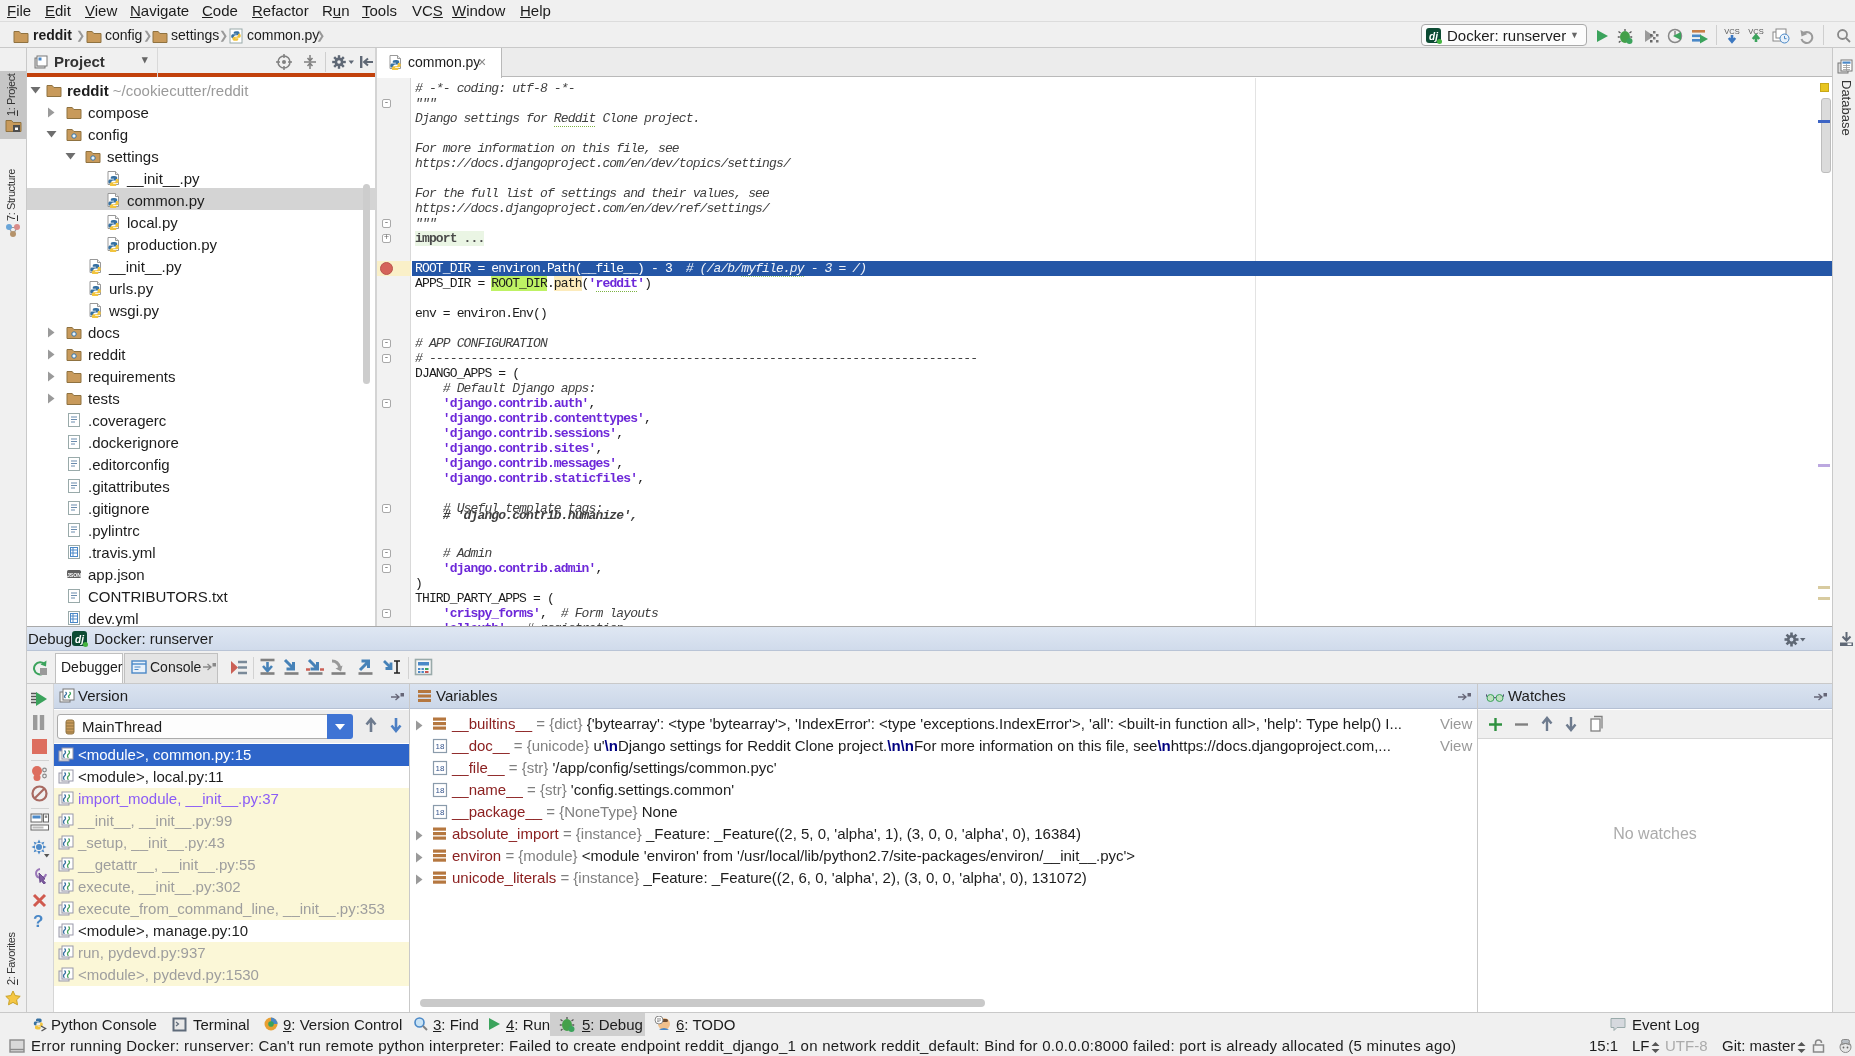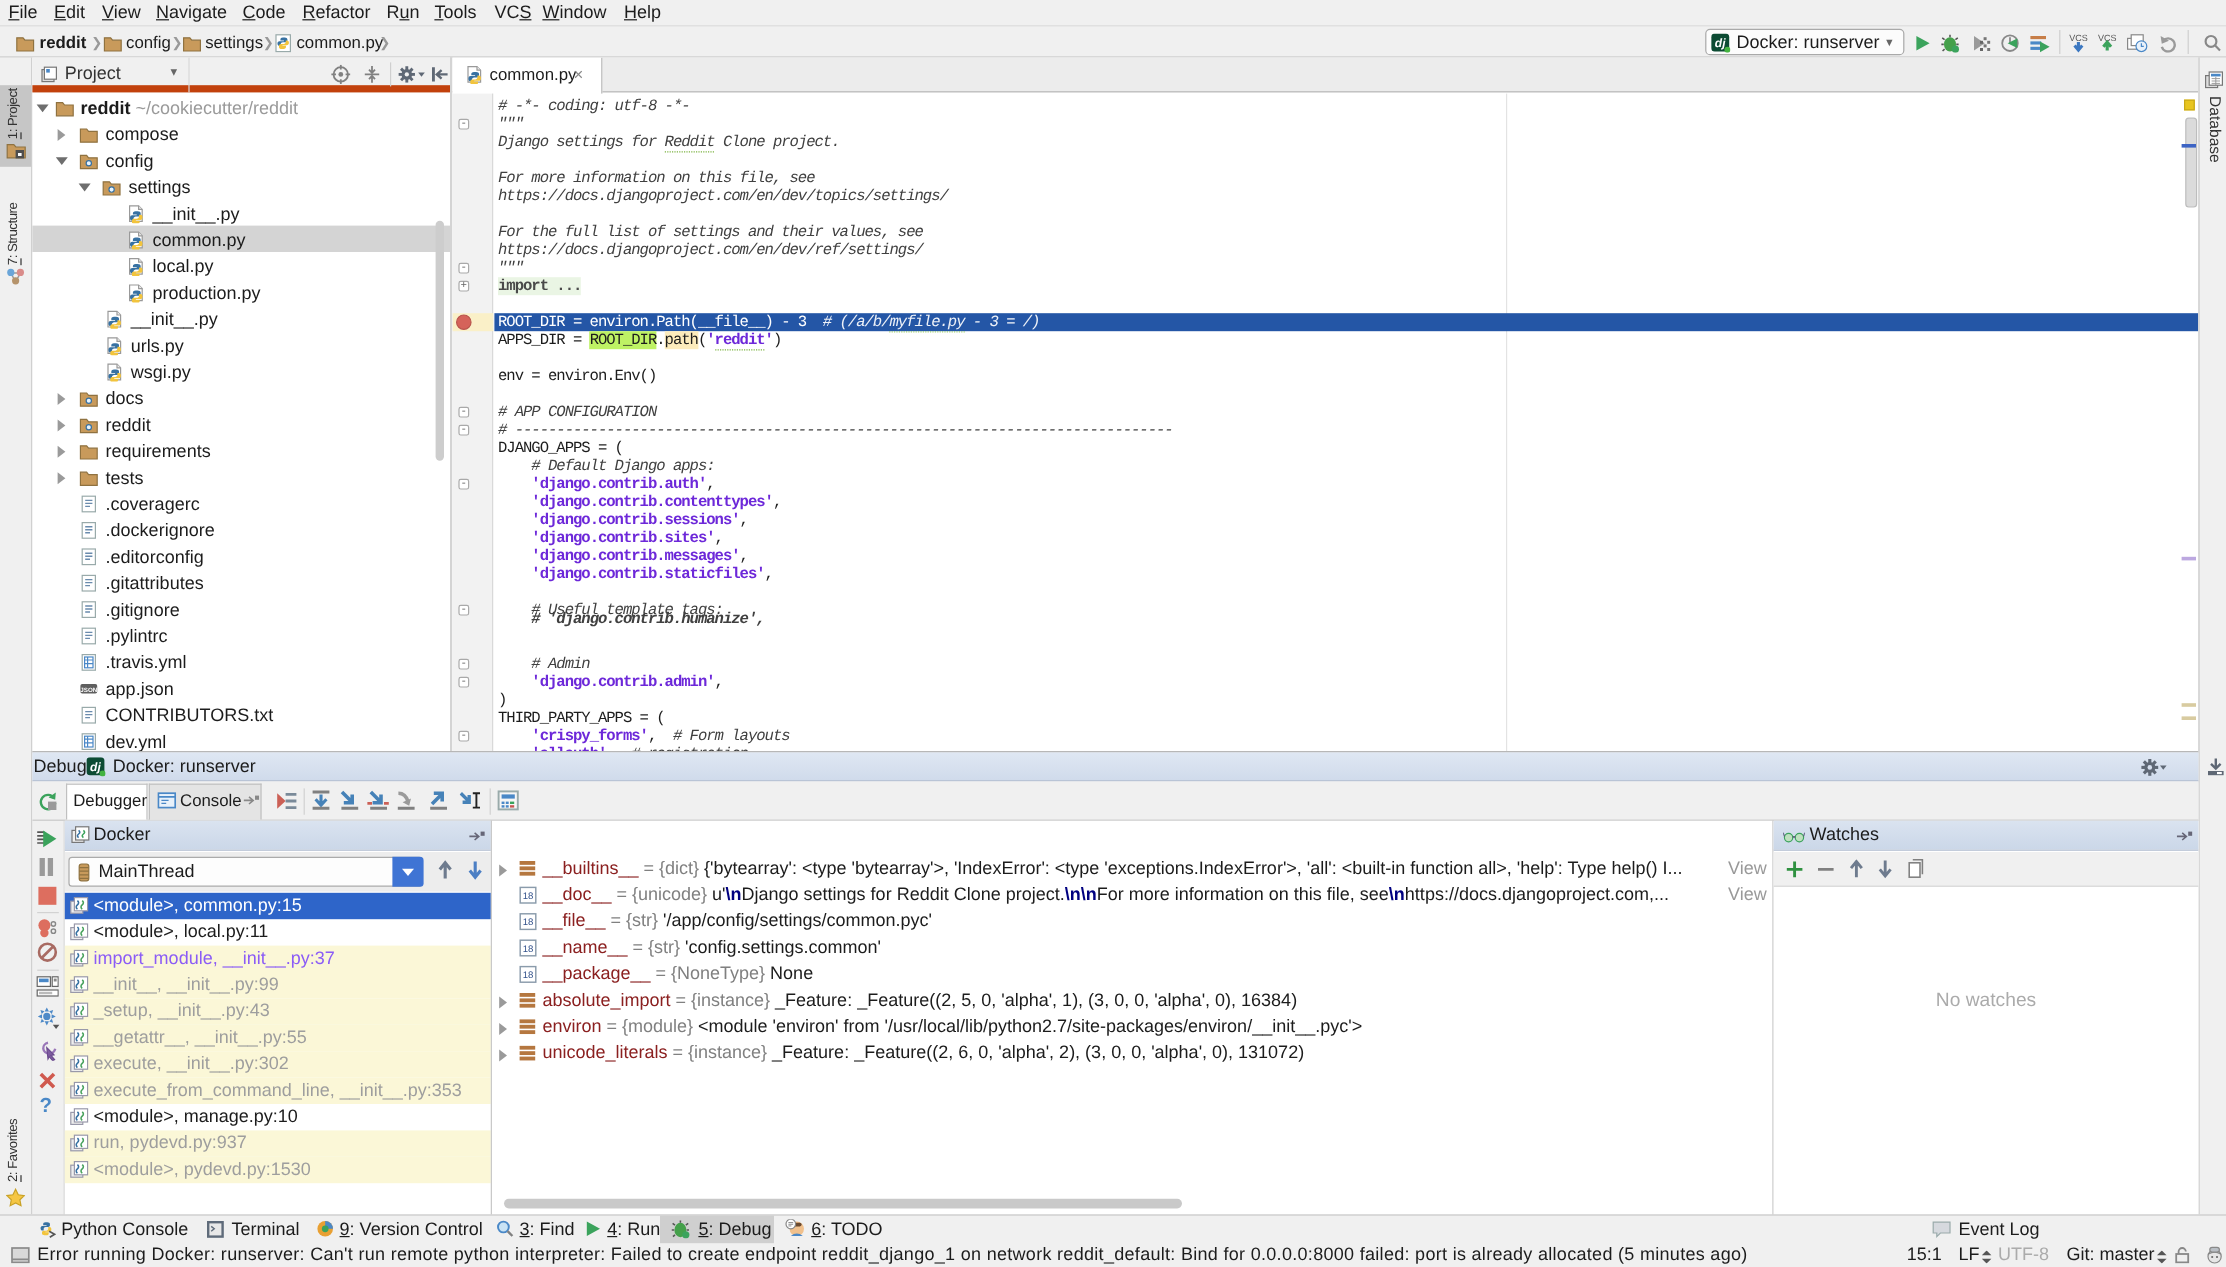--- a/index.html
+++ b/index.html
@@ -135,21 +135,21 @@
       <circle cx="12" cy="4" r="3" fill="#D98C8A"></circle>
       <circle cx="8" cy="11" r="3" fill="#B5936B"></circle>
     </svg>
   <div class="abs" style="left:5px;top:876px;width:16px;height:61px;color:#333;font-size:11px;writing-mode:vertical-rl;transform:rotate(180deg);white-space:nowrap;letter-spacing:-0.4px;"><u>2</u>: Favorites</div>
   <svg class="icon" style="left:5px;top:942px;" width="16" height="16">
       <path d="M8 1 L10.2 5.6 L15.2 6.3 L11.6 9.8 L12.5 14.8 L8 12.4 L3.5 14.8 L4.4 9.8 L0.8 6.3 L5.8 5.6 z" fill="#F5C644" stroke="#C9A227"></path>
     </svg>
 </div>
 
 <div class="abs" style="left:27px;top:48px;width:348px;height:578px;background:#fff;">
-  <div class="abs" style="left:0;top:0;width:348px;height:29px;background:#F0F0F0;border-bottom:6px solid #c2410c;" id="treehead">
+  <div class="abs" style="left:0;top:0;width:348px;height:29px;background:#F0F0F0;border-bottom:4px solid #c2410c;font-weight:bold;" id="treehead">
     <svg class="icon" style="left:7px;top:6px;" width="17" height="17">
         <rect x="1" y="4" width="10" height="10" fill="#ddd" stroke="#777"></rect>
         <rect x="3" y="2" width="10" height="10" fill="#fff" stroke="#777"></rect>
         <rect x="4.5" y="3.5" width="3" height="3" fill="#4A88C7"></rect>
       </svg>
     <div class="abs" style="left:27px;top:5px;color:#333;">Project</div>
     <div class="abs" style="left:115px;top:5px;color:#666;font-size:11px;">▾</div>
     <svg class="icon" style="left:249px;top:6px;" width="16" height="16">
         <circle cx="8" cy="8" r="6" fill="none" stroke="#808080" stroke-width="1.5"></circle>
         <circle cx="8" cy="8" r="2" fill="#808080"></circle>
@@ -581,21 +581,21 @@
   <div class="abs" style="left:26px;top:57px;width:1px;height:329px;background:#D6D6D6;"></div>
 
   <div class="abs" style="left:27px;top:57px;width:355px;height:329px;background:#fff;">
     <div class="abs" style="left:0;top:0;width:355px;height:25px;background:linear-gradient(#DAE3F0,#CBD7E8);border-bottom:1px solid #B5C0D3;">
       <svg class="icon" style="left:5px;top:4px;" width="16" height="16">
           <rect x="1" y="4" width="10" height="10" fill="#eee" stroke="#777"></rect>
           <rect x="4" y="1" width="11" height="11" fill="#fff" stroke="#777"></rect>
           <path d="M6.5 4 q2 1.5 0 3 q-2 1.5 0 3" stroke="#3771A2" fill="none" stroke-width="1.3"></path>
           <path d="M10.5 4 q2 1.5 0 3 q-2 1.5 0 3" stroke="#3BA35C" fill="none" stroke-width="1.3"></path>
         </svg>
-      <div class="abs" style="left:24px;top:3px;">Docker</div>
+      <div class="abs" style="left:24px;top:3px;">Version</div>
       <svg class="icon" style="left:337px;top:8px;" width="13" height="10">
           <path d="M0 5 h7 M4.5 2 L8 5 L4.5 8" stroke="#667" stroke-width="1.3" fill="none"></path>
           <rect x="9.5" y="1" width="3.5" height="3.5" fill="#667"></rect>
         </svg>
     </div>
     <div class="abs" style="left:0;top:26px;width:355px;height:33px;background:#EDEDED;">
       <div class="abs" style="left:3px;top:4px;width:295px;height:25px;background:#FDFDFD;border:1px solid #ABABAB;border-radius:3px;">
         <svg class="icon" style="left:5px;top:4px;" width="14" height="16">
             <rect x="3" y="1" width="8" height="14" rx="2" fill="#C89A5B" stroke="#8F7240"></rect>
             <path d="M3 4 h8 M3 7 h8 M3 10 h8 M3 13 h8" stroke="#8F7240"></path>
@@ -712,20 +712,34 @@
             <path d="M6.5 3.5 q2 1.8 0 3.6 q-2 1.8 0 3.6" stroke="#3771A2" fill="none" stroke-width="1.3"></path>
             <path d="M10.5 3.5 q2 1.8 0 3.6 q-2 1.8 0 3.6" stroke="#49A25E" fill="none" stroke-width="1.3"></path>
           </svg>
           <div class="abs" style="left:24px;top:2px;color:#9E9E9E;white-space:nowrap;">&lt;module&gt;, pydevd.py:1530</div>
         </div>
     </div>
   </div>
   <div class="abs" style="left:382px;top:57px;width:1px;height:329px;background:#C9C9C9;"></div>
 
   <div class="abs" style="left:383px;top:57px;width:1067px;height:329px;background:#fff;overflow:hidden;">
+    <div class="abs" style="left:0;top:0;width:1067px;height:25px;background:linear-gradient(#DAE3F0,#CBD7E8);border-bottom:1px solid #B5C0D3;">
+      <svg class="icon" style="left:7px;top:5px;" width="16" height="14">
+          <g>
+            <rect x="1" y="1" width="13" height="3" fill="#B5773F"></rect>
+            <rect x="1" y="5.5" width="13" height="3" fill="#B5773F"></rect>
+            <rect x="1" y="10" width="13" height="3" fill="#B5773F"></rect>
+          </g>
+        </svg>
+      <div class="abs" style="left:26px;top:3px;">Variables</div>
+      <svg class="icon" style="left:1048px;top:8px;" width="13" height="10">
+          <path d="M0 5 h7 M4.5 2 L8 5 L4.5 8" stroke="#667" stroke-width="1.3" fill="none"></path>
+          <rect x="9.5" y="1" width="3.5" height="3.5" fill="#667"></rect>
+        </svg>
+    </div>
     <div id="varrows">
     <div class="abs" style="left:0;top:29px;width:1067px;height:22px;">
           <svg class="icon" style="left:5px;top:7px;" width="8" height="11">
             <path d="M1 0.5 L7.5 5.5 L1 10.5 z" fill="#9a9a9a"></path>
           </svg>
           <svg class="icon" style="left:22px;top:4px;" width="16" height="14">
             <rect x="1" y="0.5" width="13" height="3.2" fill="#B5773F"></rect>
             <rect x="1" y="5" width="13" height="3.2" fill="#B5773F"></rect>
             <rect x="1" y="9.5" width="13" height="3.2" fill="#B5773F"></rect>
           </svg>

